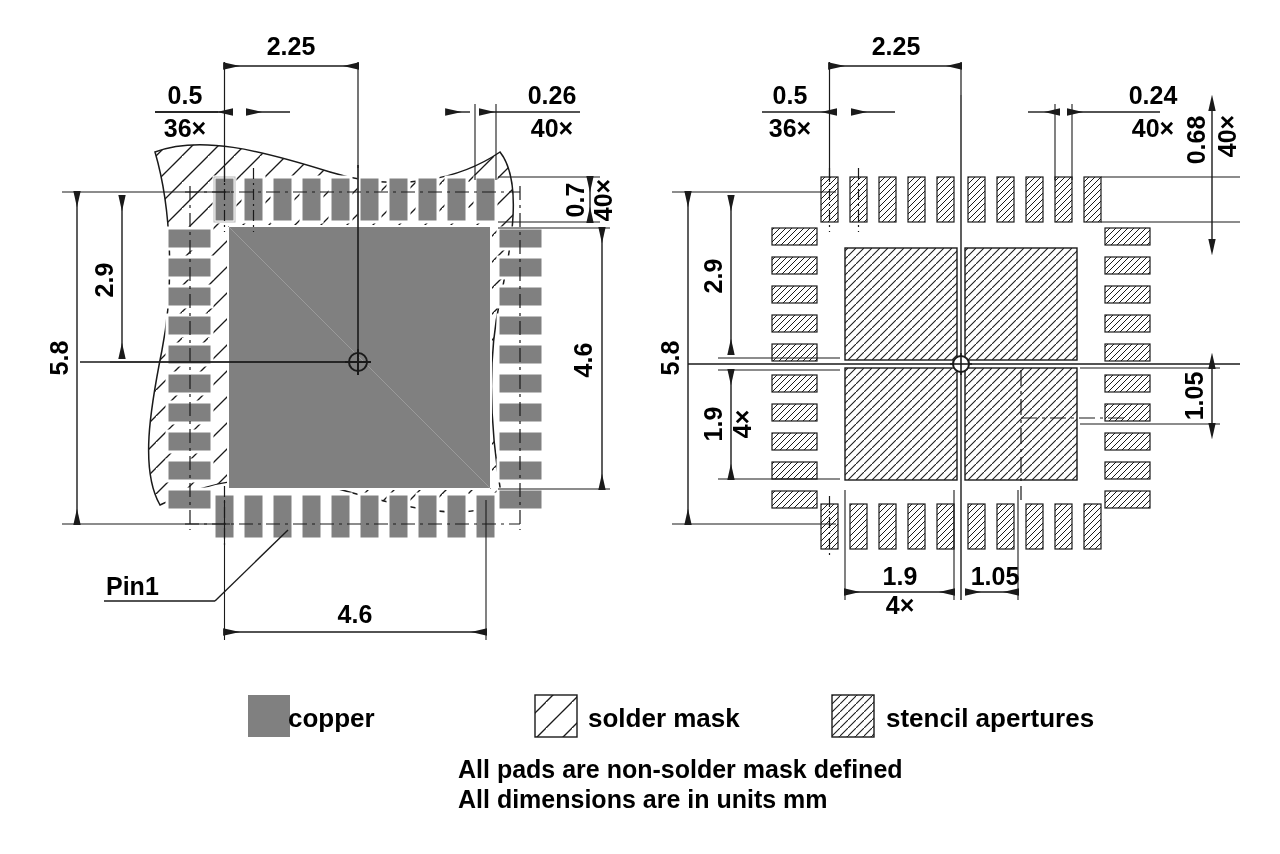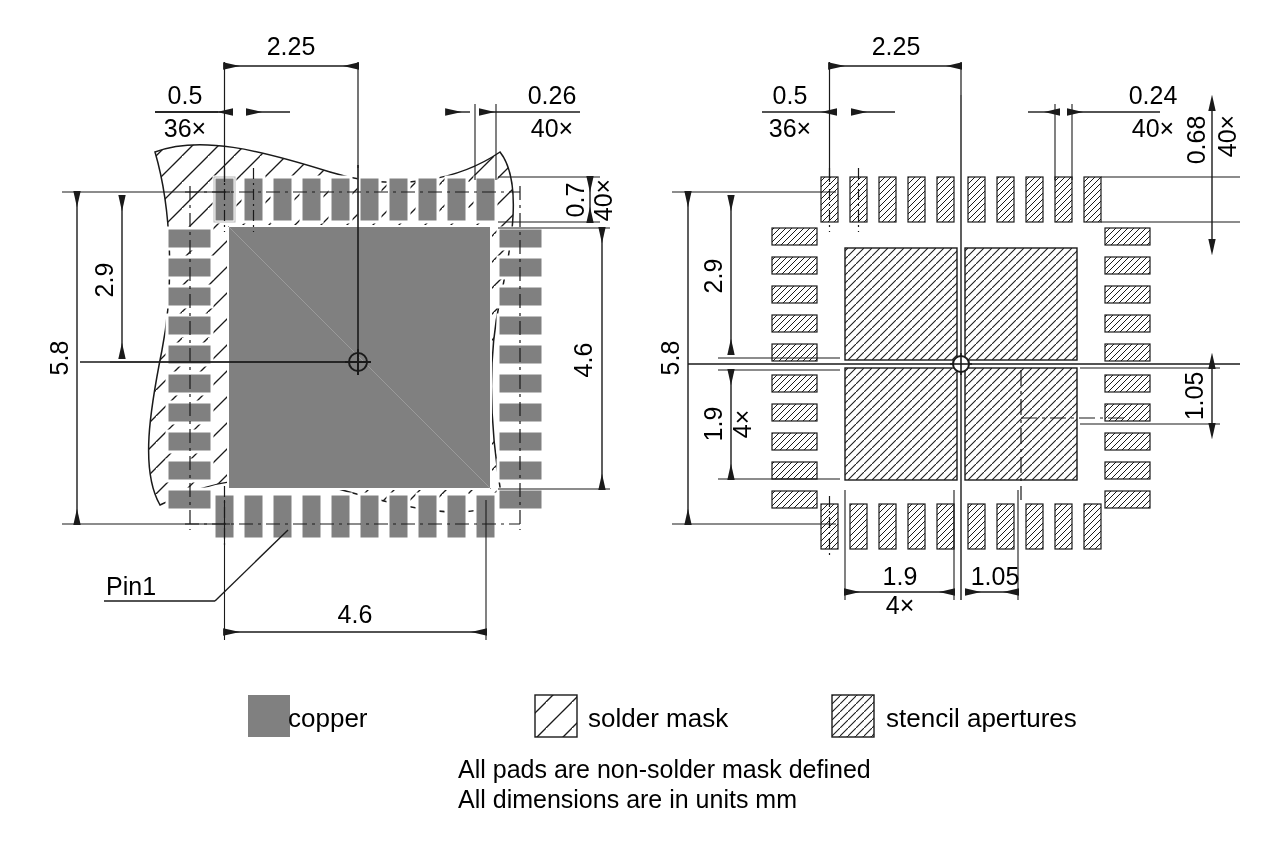--- a/index.html
+++ b/index.html
@@ -1,18 +1,18 @@
 <!DOCTYPE html>
 <html><head>
 <meta charset="utf-8">
 <title>QFN Land Pattern Drawing</title>
 <style>
   html,body{margin:0;padding:0;background:#ffffff;}
   body{width:1280px;height:854px;font-family:"Liberation Sans",sans-serif;color:#000;overflow:hidden;}
-  #root{position:relative;width:1280px;height:854px;}
+  #root{position:relative;width:1280px;height:854px;font-weight:bold;}
   svg{display:block;}
   .dimtxt{font-family:"Liberation Sans",sans-serif;font-size:25px;fill:#000;}
   .legtxt{font-family:"Liberation Sans",sans-serif;font-size:26px;fill:#000;}
   .notetxt{font-family:"Liberation Sans",sans-serif;font-size:25px;fill:#000;}
 </style>
 </head>
 <body>
 
 <div id="root">
 <svg id="sheet" width="1280" height="854" viewBox="0 0 1280 854">

